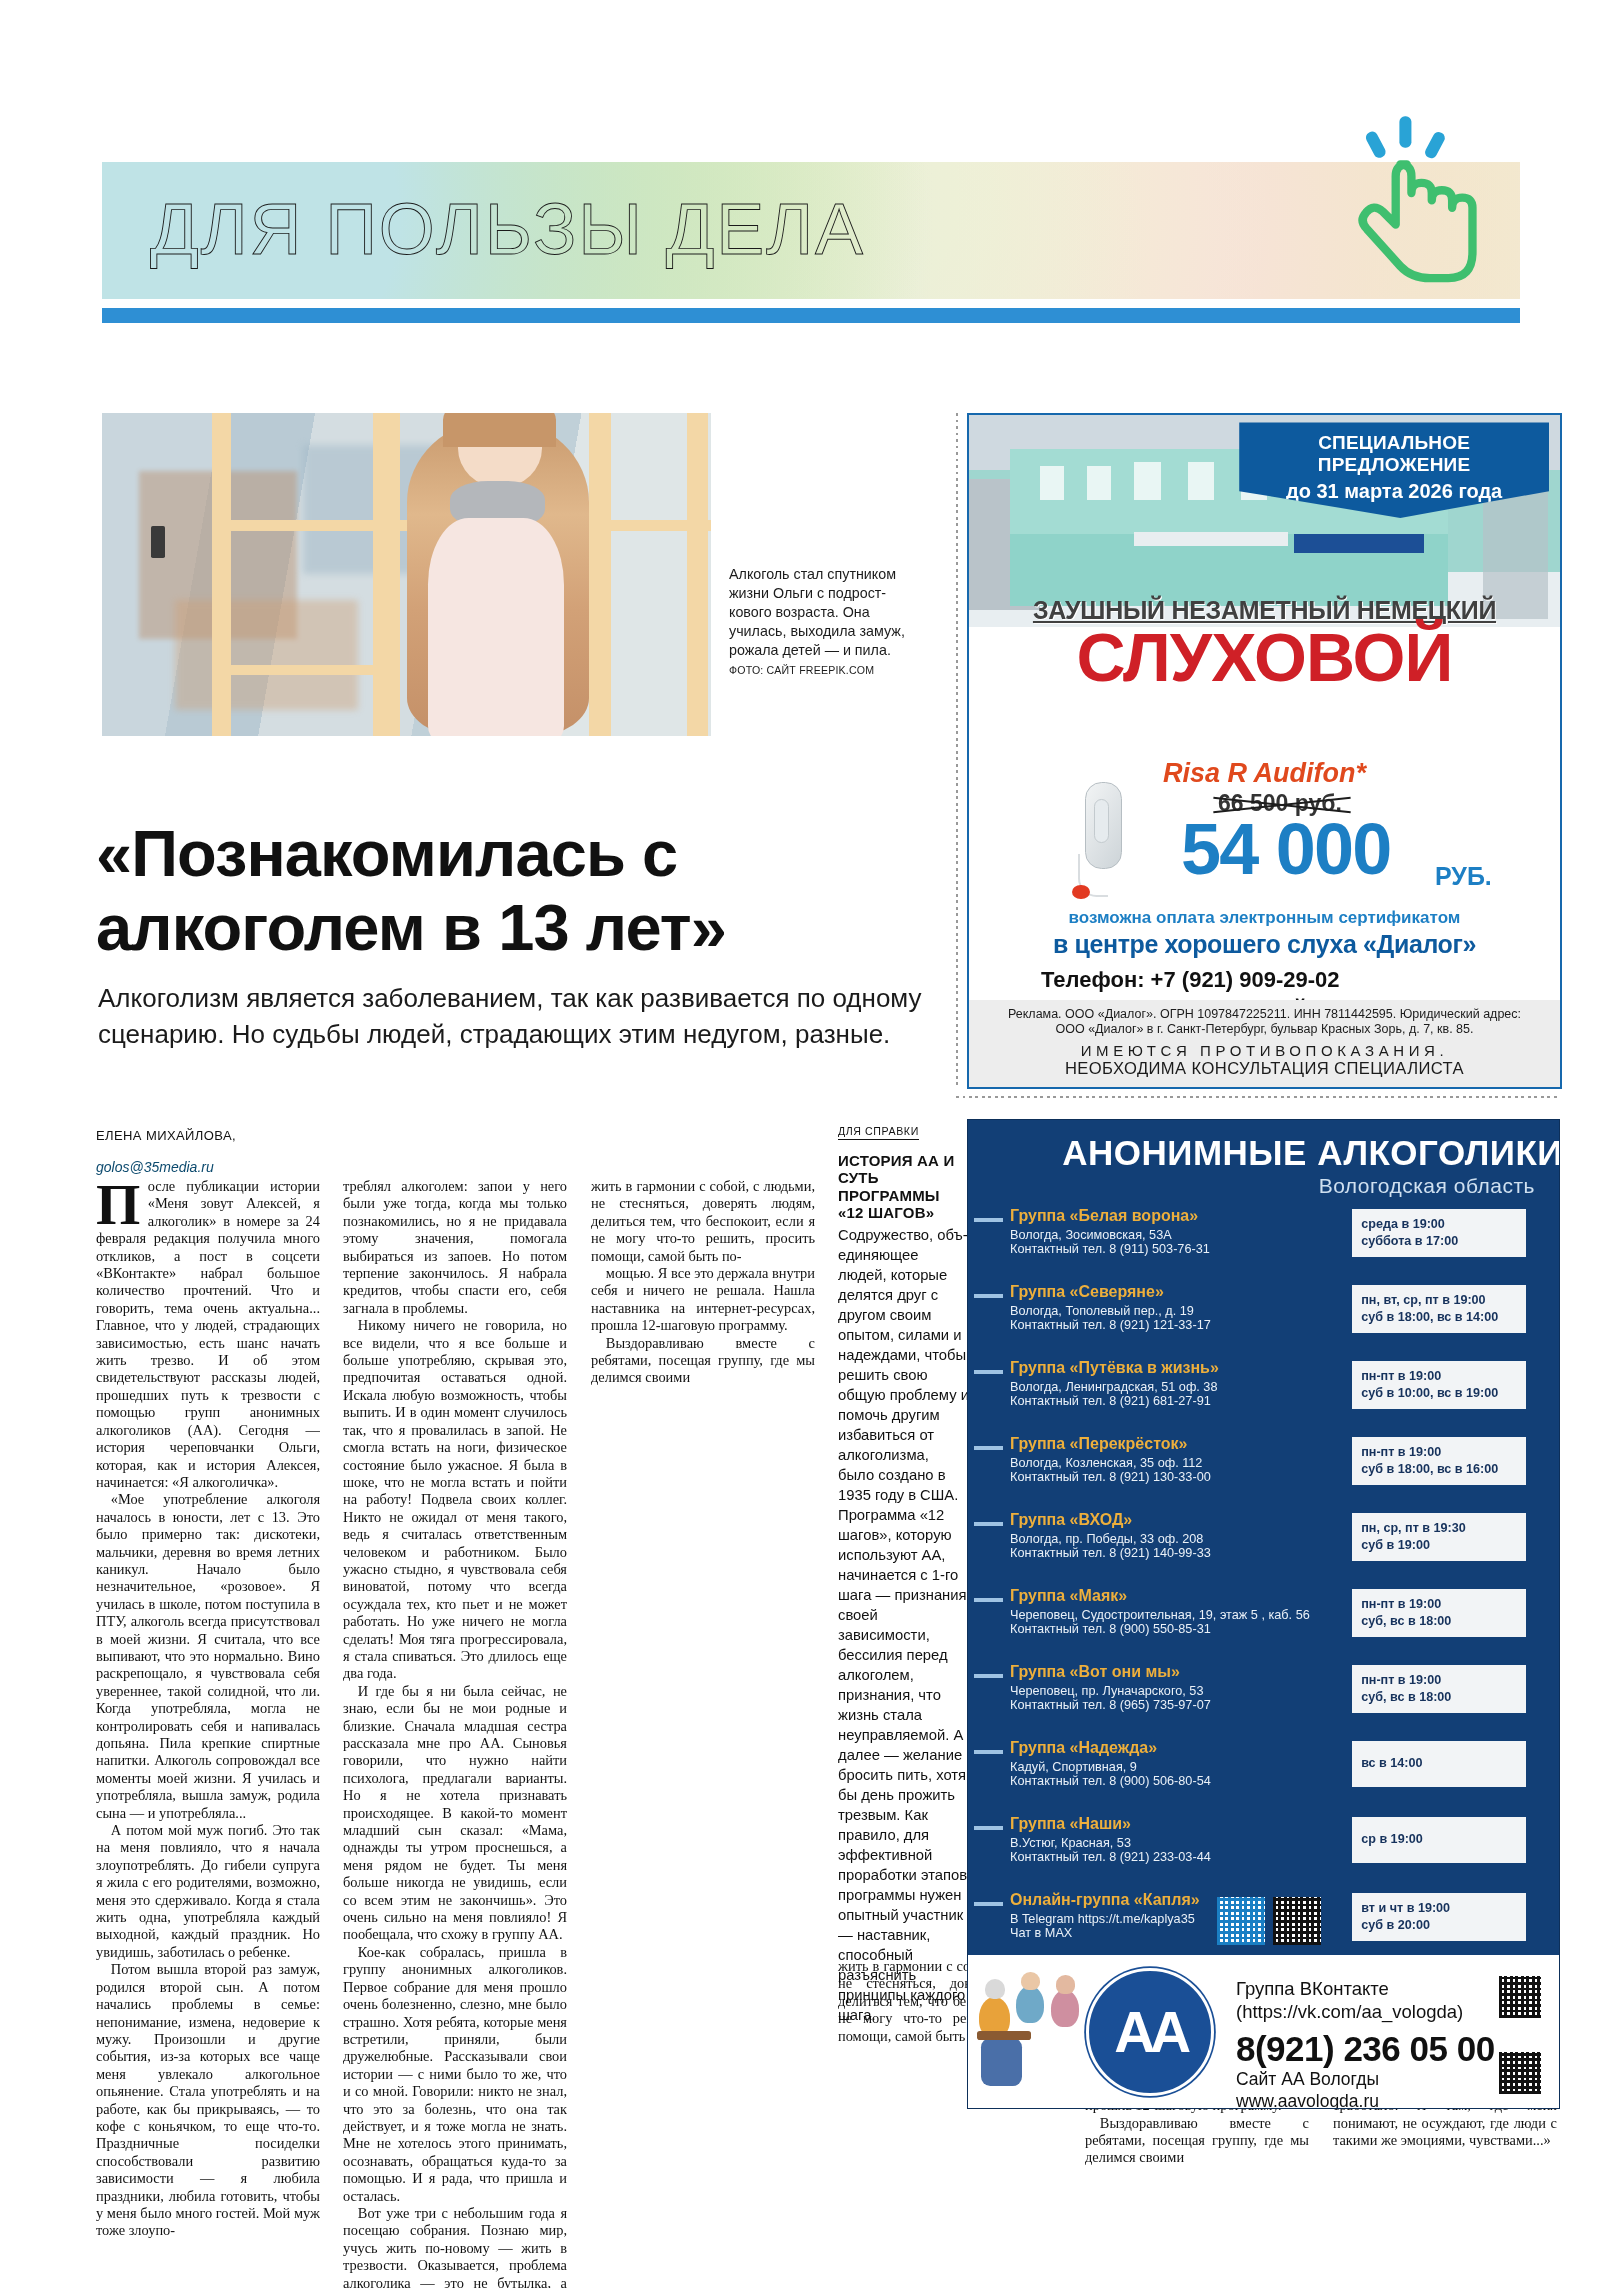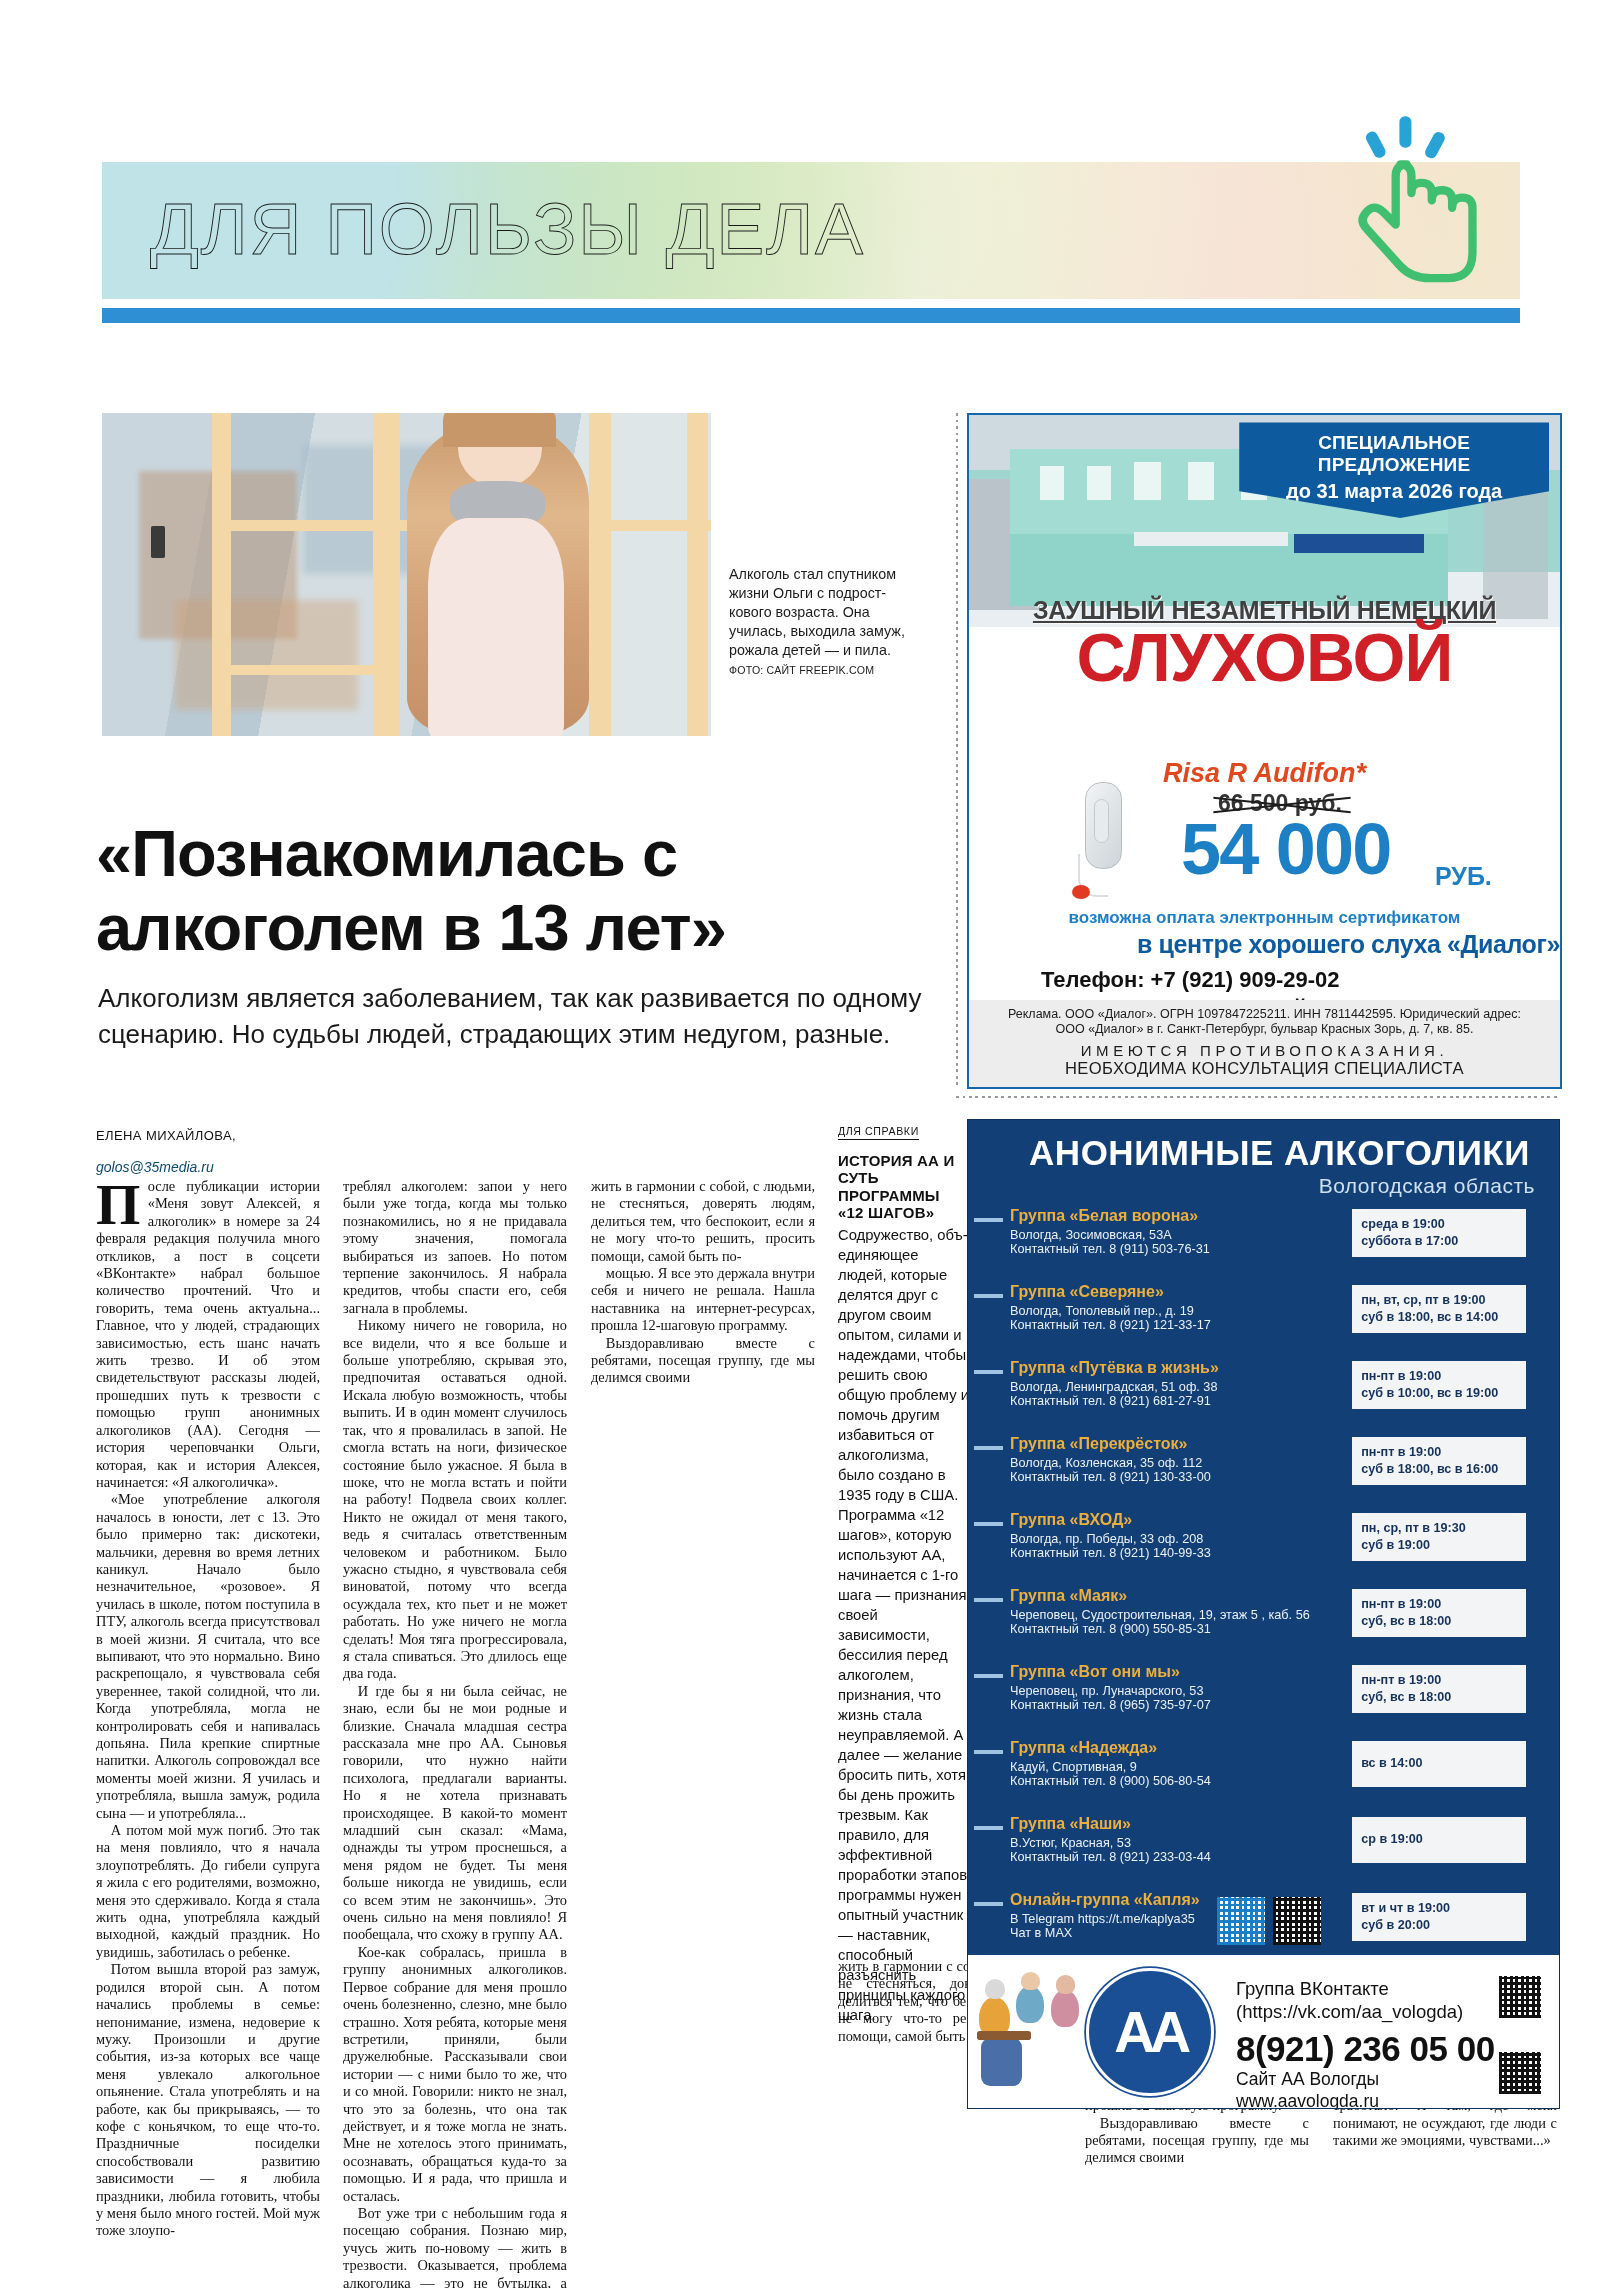--- a/index.html
+++ b/index.html
@@ -118,21 +118,21 @@
   .ad-old{position:absolute;left:249px;top:375px;font-size:23px;font-weight:bold;color:#333;}
   .ad-old::after{content:"";position:absolute;left:-5.5px;top:50%;width:138px;height:2.3px;background:#1d1d1d;
      transform:rotate(-6deg);}
   .ad-old::before{content:"";position:absolute;left:-5.5px;top:50%;width:138px;height:2.3px;background:#1d1d1d;
      transform:rotate(6deg);}
   .ad-price{position:absolute;left:212px;top:397px;font-size:72px;font-weight:bold;color:#1d7fc4;
      letter-spacing:-1.8px;line-height:74px;}
   .ad-rub{position:absolute;left:466px;top:447px;font-size:25px;font-weight:bold;color:#1d7fc4;}
   .ad-cert{position:absolute;left:0;top:493px;width:100%;text-align:center;color:#1d7fc4;
      font-size:17px;font-weight:bold;}
-  .ad-center{position:absolute;left:0;top:515px;width:100%;text-align:right;color:#0d5a9e;
+  .ad-center{position:absolute;left:0;top:515px;width:100%;text-align:center;color:#0d5a9e;
      font-size:25px;font-weight:bold;letter-spacing:-0.4px;}
   .ad-phone{position:absolute;left:72px;top:552px;font-size:22px;font-weight:bold;color:#111;}
   .ad-addr{position:absolute;left:72px;top:580px;font-size:22px;font-weight:bold;color:#111;}
   .ad-floor{position:absolute;left:72px;top:609px;font-size:22px;font-weight:bold;color:#111;}
   .ad-floor .blue{color:#0d5a9e;}
   .ad-star{position:absolute;right:13px;top:615px;font-size:12.5px;font-weight:bold;color:#111;}
   .ad-device{position:absolute;left:103px;top:367px;width:61px;height:129px;}
   .ad-dev-body{position:absolute;left:13px;top:0;width:35px;height:85px;border-radius:16.6px;
      background:linear-gradient(120deg,#f2f4f5,#cdd4d8);border:1.4px solid #b6bec3;}
   .ad-dev-slot{position:absolute;left:22px;top:16.6px;width:13px;height:42px;border-radius:7.4px;
@@ -146,21 +146,21 @@
   .ad-warn1{font-size:15px;letter-spacing:4.6px;color:#1b1b1b;margin-top:3.7px;}
   .ad-warn2{font-size:16.6px;letter-spacing:0.4px;color:#1b1b1b;}
   .ad-dots-l{position:absolute;left:956px;top:413px;width:1.8px;height:672px;
      background:repeating-linear-gradient(#999 0 2.8px,transparent 2.8px 6.5px);}
   .ad-dots-b{position:absolute;left:956px;top:1096px;width:602px;height:1.8px;
      background:repeating-linear-gradient(90deg,#999 0 2.8px,transparent 2.8px 6.5px);}
 
   
   .aa{position:absolute;left:967px;top:1119px;width:591px;height:988px;background:#123f76;
      border:1.8px solid #0d2f59;overflow:hidden;}
-  .aa-title{position:absolute;left:16px;top:13px;width:100%;text-align:center;color:#fff;
+  .aa-title{position:absolute;left:4px;top:13px;width:100%;text-align:right;color:#fff;
      font-size:35px;font-weight:bold;letter-spacing:0.5px;}
   .aa-sub{position:absolute;right:24px;top:54px;color:#cfe0f0;font-size:21px;letter-spacing:0.5px;}
   .aa-list{position:absolute;left:0;top:89px;width:100%;}
   .aa-row{position:relative;height:76px;}
   .aa-dash{position:absolute;left:5.5px;top:9.2px;width:29.5px;height:3.7px;background:#9fc3e3;}
   .aa-name{position:absolute;left:42px;top:-1.8px;color:#edaf3c;font-size:16px;font-weight:bold;}
   .aa-addr{position:absolute;left:42px;top:18.5px;color:#eaf1f8;font-size:12.7px;}
   .aa-tel{position:absolute;left:42px;top:33px;color:#eaf1f8;font-size:12.7px;}
   .aa-times{position:absolute;left:360px;top:0px;width:174px;min-height:46px;background:#f2f4f6;
      padding:6.5px 9.2px;box-sizing:border-box;margin-left:24px;}

